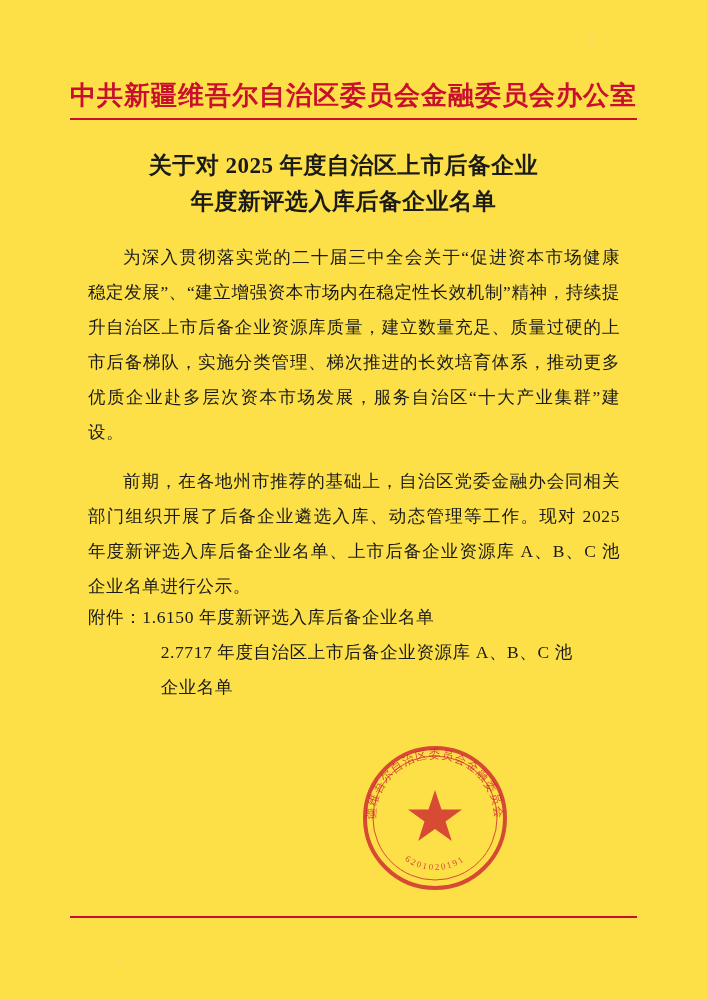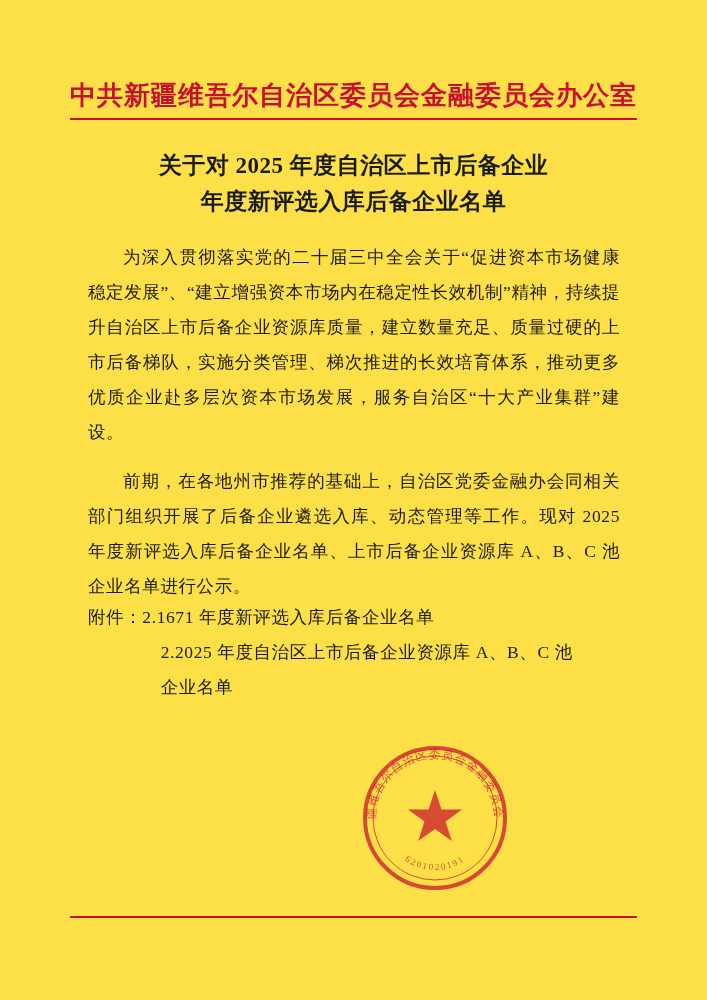--- a/index.html
+++ b/index.html
@@ -44,21 +44,21 @@
     left: 70px;
     width: 567px;
     height: 2px;
     background: #c8102e;
   }
 
   
   .doc-title {
     position: absolute;
     top: 148px;
-    left: 100px;
+    left: 90px;
     width: 507px;
     text-align: center;
     font-size: 23px;
     font-weight: bold;
     line-height: 1.55;
     letter-spacing: 0.5px;
   }
   .doc-title .line { display: block; }
 
   
@@ -146,22 +146,22 @@
     <span class="line">关于对 2025 年度自治区上市后备企业</span>
     <span class="line">年度新评选入库后备企业名单</span>
   </div>
 
   <div class="body-area">
     <p class="para">为深入贯彻落实党的二十届三中全会关于“促进资本市场健康稳定发展”、“建立增强资本市场内在稳定性长效机制”精神，持续提升自治区上市后备企业资源库质量，建立数量充足、质量过硬的上市后备梯队，实施分类管理、梯次推进的长效培育体系，推动更多优质企业赴多层次资本市场发展，服务自治区“十大产业集群”建设。</p>
     <p class="para gap">前期，在各地州市推荐的基础上，自治区党委金融办会同相关部门组织开展了后备企业遴选入库、动态管理等工作。现对 2025 年度新评选入库后备企业名单、上市后备企业资源库 A、B、C 池企业名单进行公示。</p>
   </div>
 
   <div class="attach">
-    <span class="a-line"><span>附件：</span><span>2.1671 年度新评选入库后备企业名单</span></span>
-    <span class="a-line indent">2.2025 年度自治区上市后备企业资源库 A、B、C 池</span>
+    <span class="a-line"><span>附件：</span><span>1.6150 年度新评选入库后备企业名单</span></span>
+    <span class="a-line indent">2.7717 年度自治区上市后备企业资源库 A、B、C 池</span>
     <span class="a-line indent">企业名单</span>
   </div>
 
   <div class="seal">
     <svg width="160" height="160" viewBox="0 0 160 160" xmlns="http://www.w3.org/2000/svg">
       <defs>
         <path id="arcTop" d="M 80,80 m -60,0 a 60,60 0 1,1 120,0" fill="none"></path>
         <path id="arcBottom" d="M 28,80 a 52,52 0 0,0 104,0" fill="none"></path>
       </defs>
       <g opacity="0.72" stroke="#c8102e" fill="none">

